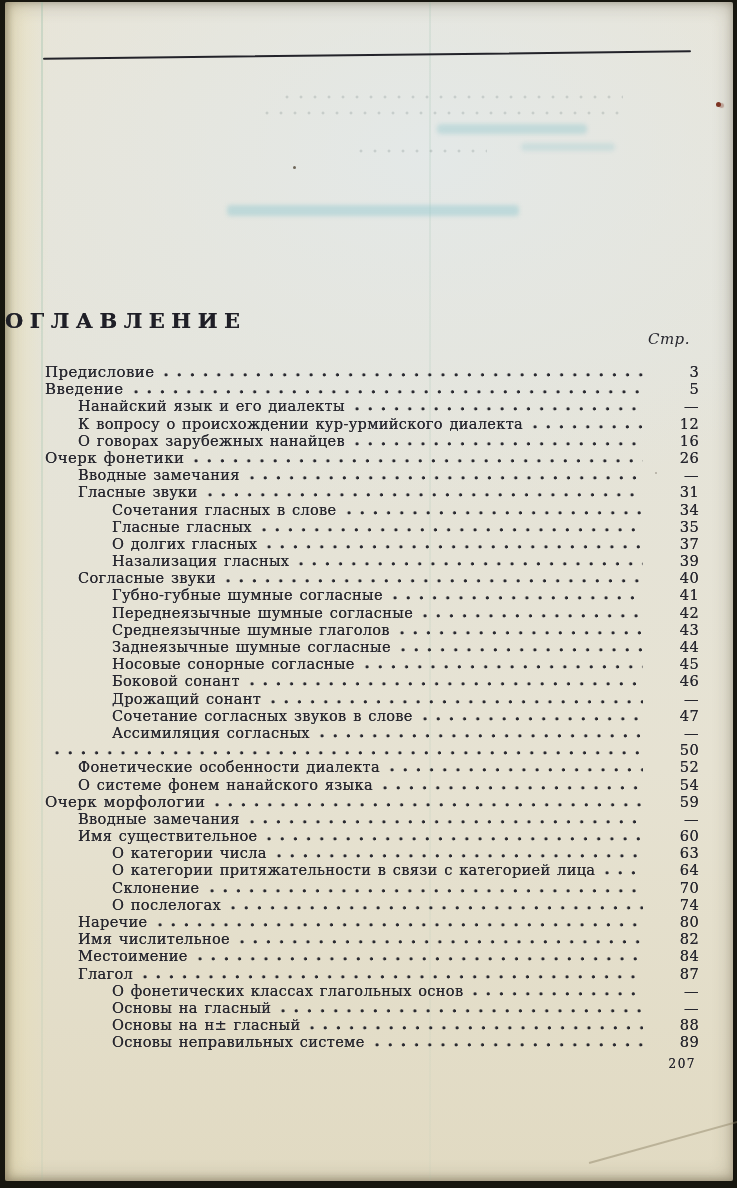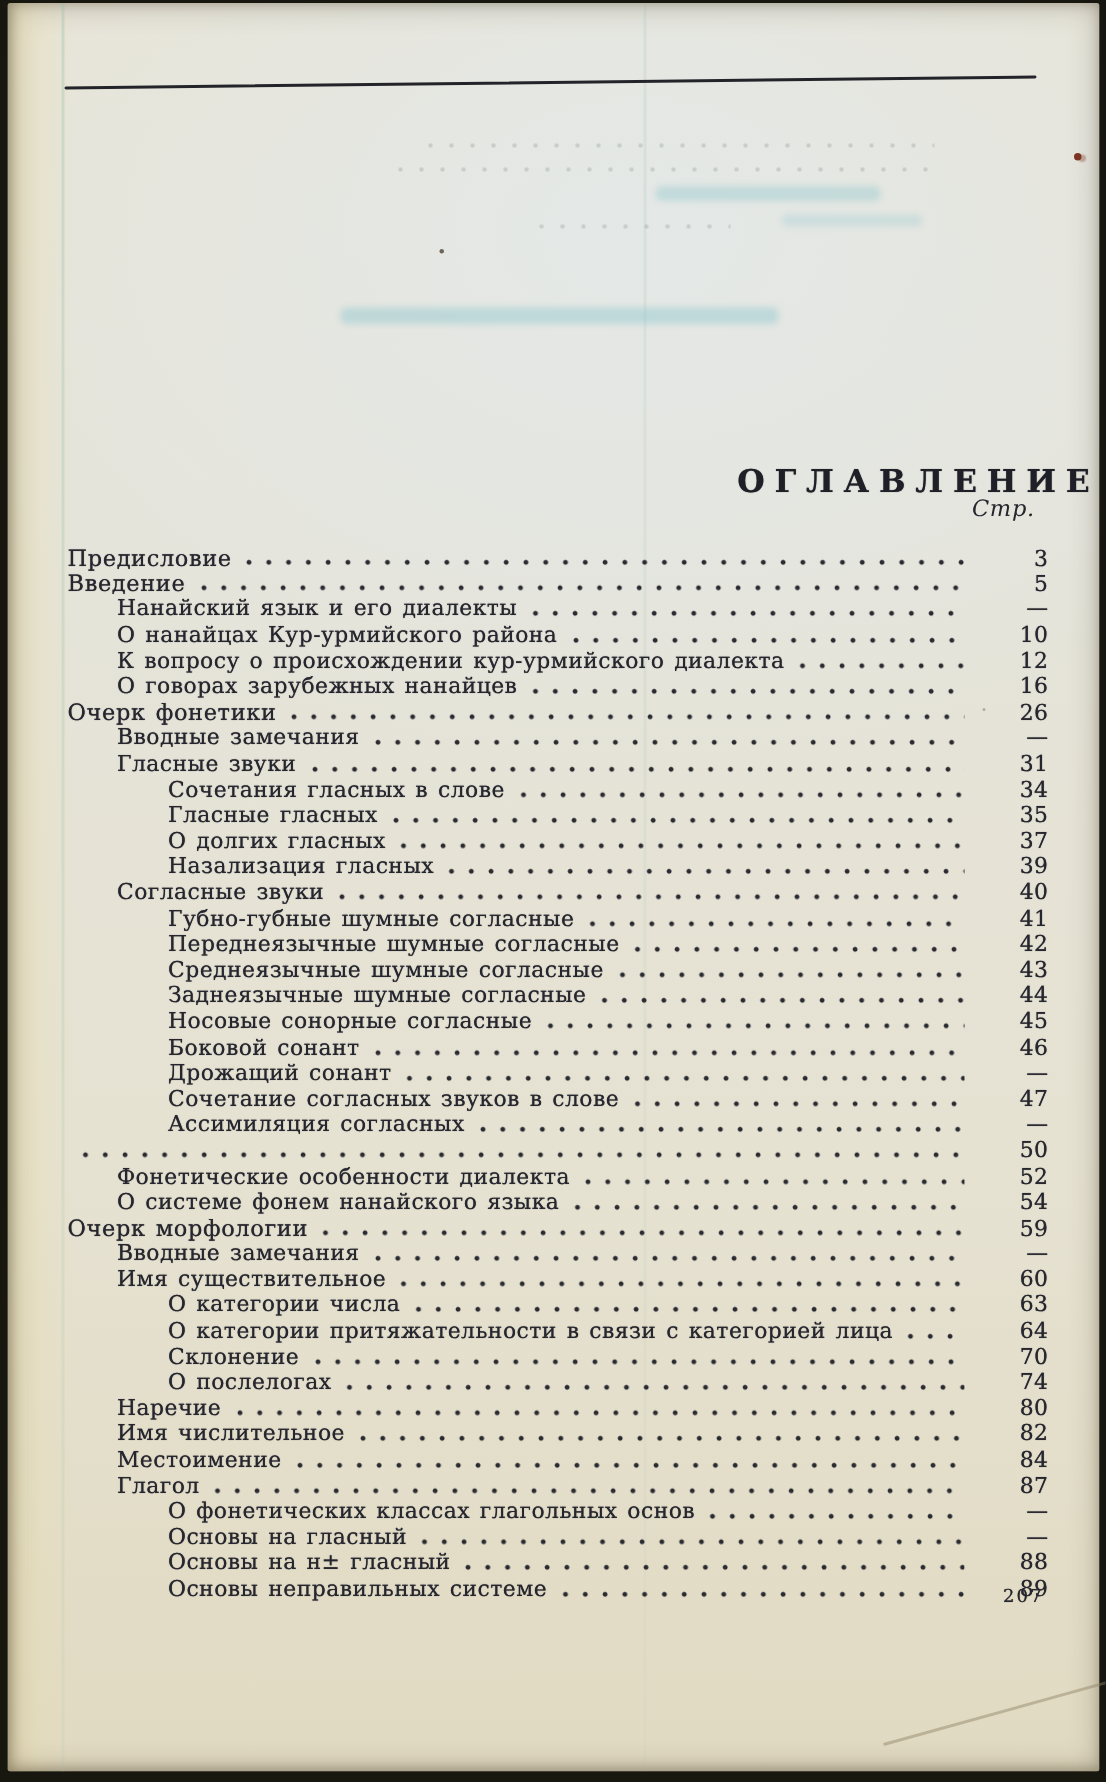--- a/index.html
+++ b/index.html
@@ -34,21 +34,21 @@
     background-size:14px 6px;background-repeat:repeat-x;}
   .bd1{left:278px;top:92px;width:340px;}
   .bd2{left:258px;top:108px;width:360px;}
   .bd3{left:352px;top:146px;width:130px;}
   .speck{position:absolute;border-radius:50%;background:rgba(80,70,55,.8);}
   .speck.s1{left:288px;top:164px;width:3px;height:3px;}
   .speck.s2{left:205px;top:540px;width:2px;height:2px;opacity:.5;}
   .speck.s3{left:650px;top:470px;width:2px;height:2px;opacity:.45;}
   .red-dot{position:absolute;left:711px;top:100px;width:5px;height:5px;border-radius:50%;
     background:#7c3322;box-shadow:3px 1px 1px rgba(124,51,34,.35);}
-  .title{position:absolute;left:0;right:0;top:306px;text-align:right;
+  .title{position:absolute;left:0;right:0;top:306px;text-align:left;
     font-size:21px;font-weight:bold;letter-spacing:6.5px;color:#1f1f27;
     text-shadow:0 0 .6px rgba(31,31,39,.8);}
   .str-head{position:absolute;top:328px;right:43px;font-style:italic;font-weight:normal;
     font-size:15px;letter-spacing:.5px;}
   .toc{position:absolute;left:40px;top:361px;width:654px;}
   .row{display:flex;align-items:baseline;height:17.2px;font-size:14.6px;
     letter-spacing:.3px;word-spacing:1.6px;white-space:nowrap;}
   .row .lbl{text-shadow:0 0 .55px rgba(34,34,44,.85);}
   .row.lvl0 .lbl{font-weight:normal;font-size:15px;letter-spacing:.4px;}
   .row.lvl1 .lbl{padding-left:33px;}
@@ -98,25 +98,20 @@
         <span class="lbl">Введение</span>
         <span class="dots"></span>
         <span class="num">5</span>
       </div>
       <div class="row lvl1">
         <span class="lbl">Нанайский язык и его диалекты</span>
         <span class="dots"></span>
         <span class="num">—</span>
       </div>
       <div class="row lvl1">
-        <span class="lbl">О нанайцах Кур-урмийского района</span>
-        <span class="dots"></span>
-        <span class="num">10</span>
-      </div>
-      <div class="row lvl1">
         <span class="lbl">К вопросу о происхождении кур-урмийского диалекта</span>
         <span class="dots"></span>
         <span class="num">12</span>
       </div>
       <div class="row lvl1">
         <span class="lbl">О говорах зарубежных нанайцев</span>
         <span class="dots"></span>
         <span class="num">16</span>
       </div>
       <div class="row lvl0">
@@ -163,21 +158,21 @@
         <span class="lbl">Губно-губные шумные согласные</span>
         <span class="dots"></span>
         <span class="num">41</span>
       </div>
       <div class="row lvl2">
         <span class="lbl">Переднеязычные шумные согласные</span>
         <span class="dots"></span>
         <span class="num">42</span>
       </div>
       <div class="row lvl2">
-        <span class="lbl">Среднеязычные шумные согласные</span>
+        <span class="lbl">Среднеязычные шумные глаголов</span>
         <span class="dots"></span>
         <span class="num">43</span>
       </div>
       <div class="row lvl2">
         <span class="lbl">Заднеязычные шумные согласные</span>
         <span class="dots"></span>
         <span class="num">44</span>
       </div>
       <div class="row lvl2">
         <span class="lbl">Носовые сонорные согласные</span>

